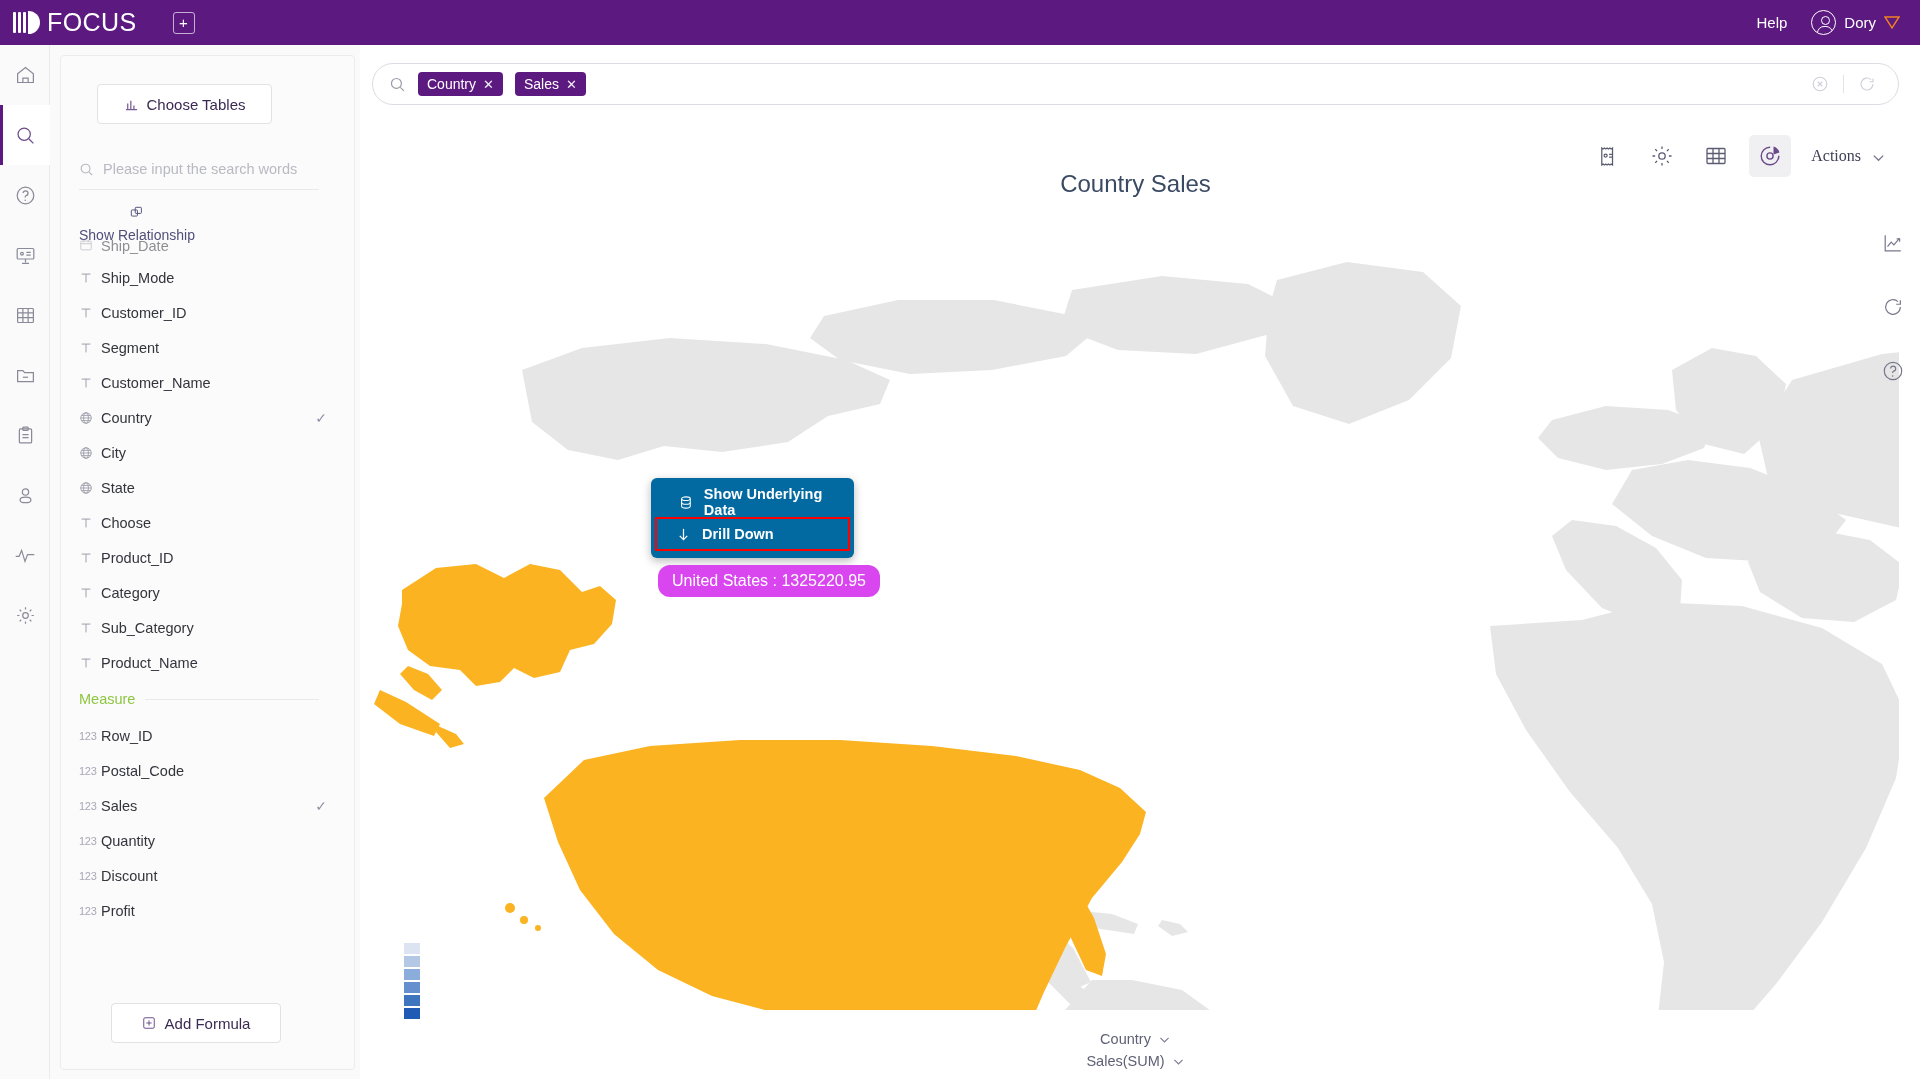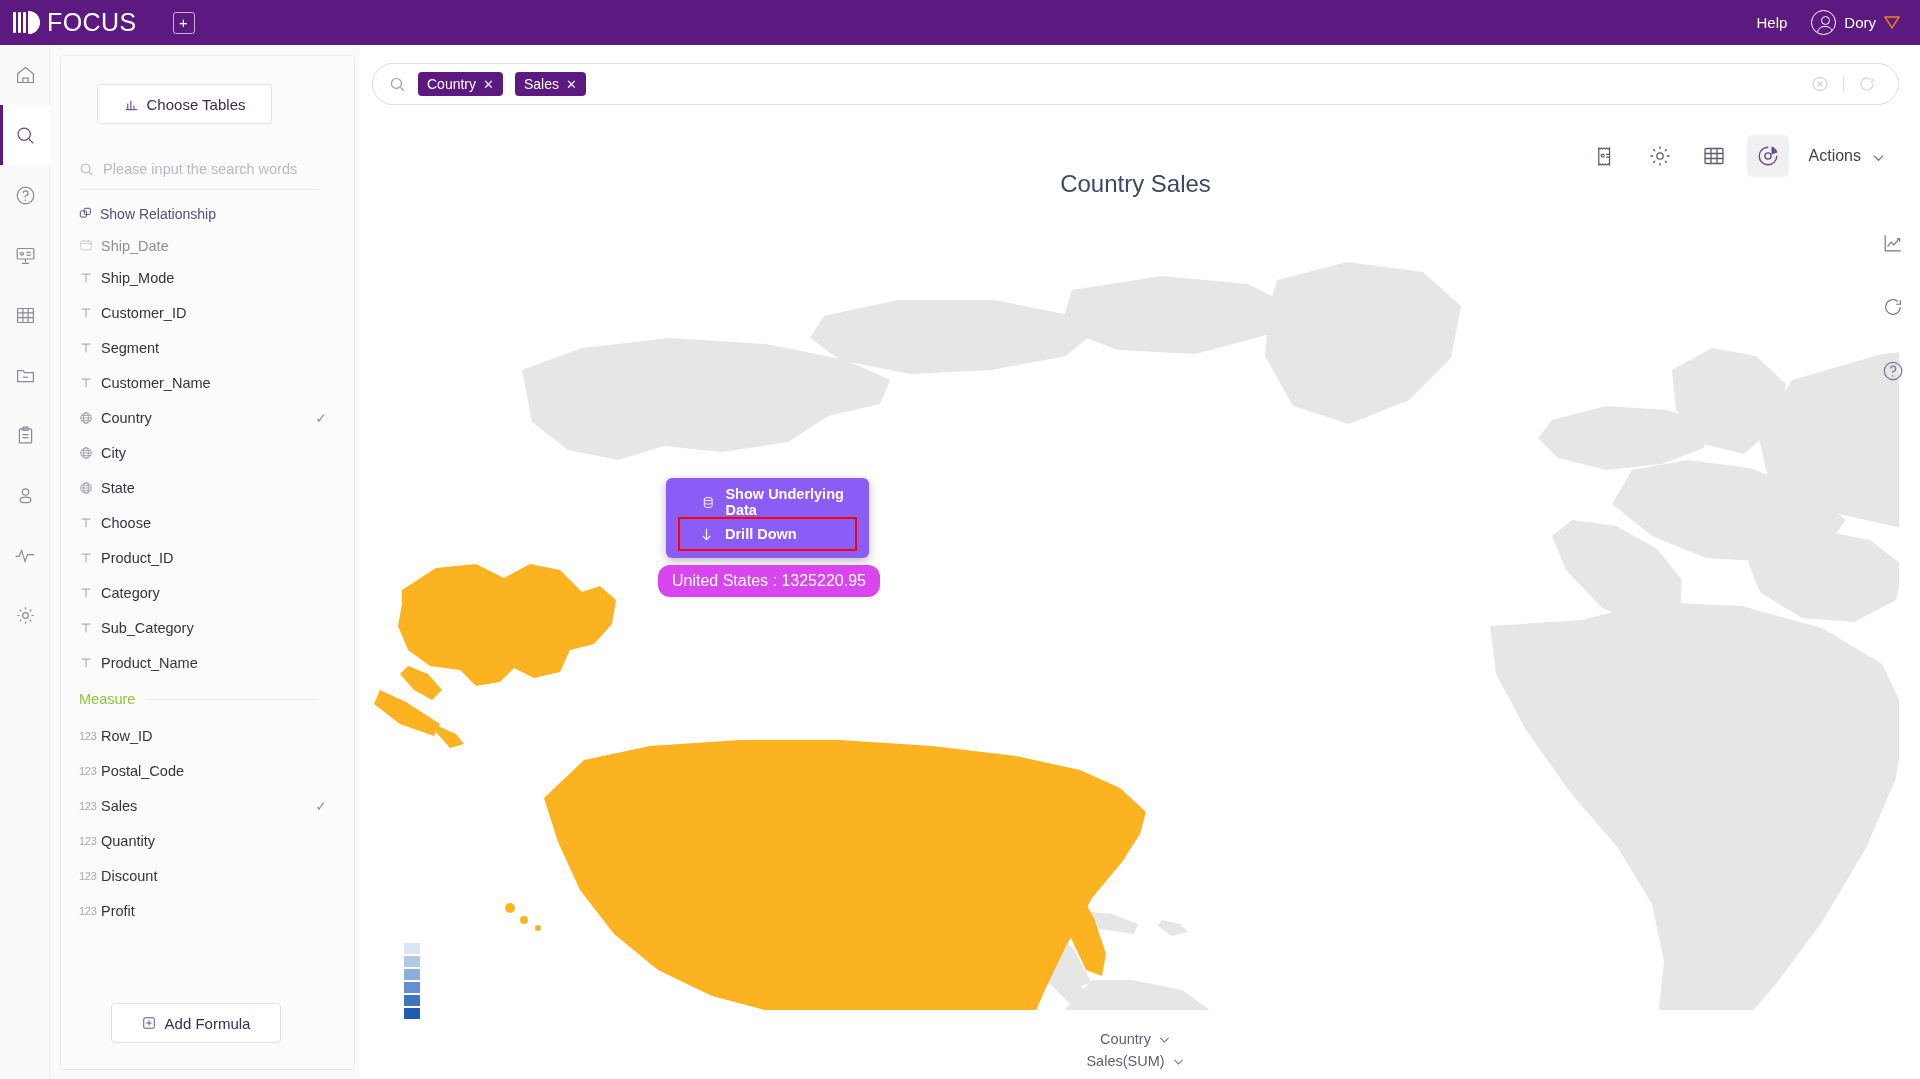--- a/index.html
+++ b/index.html
@@ -94,21 +94,21 @@
   .panel-search {
     position:absolute; top:98px; left:18px; width:258px; height:30px;
     display:flex; align-items:center; gap:9px; cursor:text;
   }
   .panel-search .ph { color:#b9b9c2; font-size:14.5px; }
   .panel-divider {
     position:absolute; top:133px; left:18px; width:240px; height:1px; background:#e9e9ed;
   }
   .show-rel {
     position:absolute; top:150px; left:18px; display:flex; align-items:center; gap:7px;
-    color:#4f4f7a; font-size:14px; cursor:pointer;
+    color:#4f4f7a; font-size:14px; cursor:pointer;flex-direction:column;
   }
 
   .field-scroll {
     position:absolute; top:182px; left:0; width:294px; height:770px; overflow:hidden;
   }
   .field-row {
     height:35px; display:flex; align-items:center; padding-left:18px; cursor:pointer;
     position:relative;
   }
   .field-row .ftype {
@@ -156,21 +156,21 @@
     z-index:25;
   }
   .tb-btn {
     width:42px; height:42px; border-radius:5px;
     display:flex; align-items:center; justify-content:center; cursor:pointer;
     color:#5b5b72;
   }
   .tb-btn.active { background:#f0f0f2; }
   .actions-btn {
     display:flex; align-items:flex-end; gap:10px; color:#3f3f55; font-size:16px;
-    cursor:pointer; margin-left:8px; margin-right:12px;
+    cursor:pointer; margin-left:8px; margin-right:12px;font-family:Liberation Serif, serif;
   }
 
   
   .right-tools {
     position:absolute; top:230px; right:14px; display:flex; flex-direction:column;
     gap:38px; z-index:25;
   }
   .rt-btn { width:26px; height:26px; display:flex; align-items:center; justify-content:center;
     cursor:pointer; color:#77778c; }
 
@@ -193,22 +193,22 @@
   .axis-labels {
     position:absolute; bottom:10px; left:0; width:100%;
     display:flex; flex-direction:column; align-items:center; gap:6px;
   }
   .axis-lab {
     display:flex; align-items:center; gap:7px; color:#5f5f75; font-size:14.5px; cursor:pointer;
   }
 
   
   .ctx-menu {
-    position:absolute; left:666px; top:478px; width:203px;
-    background:#8b5cf6; border-radius:6px; padding:8px 16px;
+    position:absolute; left:651px; top:478px; width:203px;
+    background:#0369a1; border-radius:6px; padding:8px 8px;
     z-index:80; box-shadow:0 3px 10px rgba(0,0,0,.28);
   }
   .ctx-item {
     height:32px; display:flex; align-items:center; gap:11px; padding-left:20px;
     color:#ffffff; font-size:14.5px; font-weight:bold; cursor:pointer;
   }
   .ctx-item.highlight { outline:2.5px solid #ff0000; outline-offset:-1px; margin:0 -3px; }
   .tooltip-box {
     position:absolute; left:658px; top:565px;
     background:#d946ef; color:#fff; border-radius:12px;

